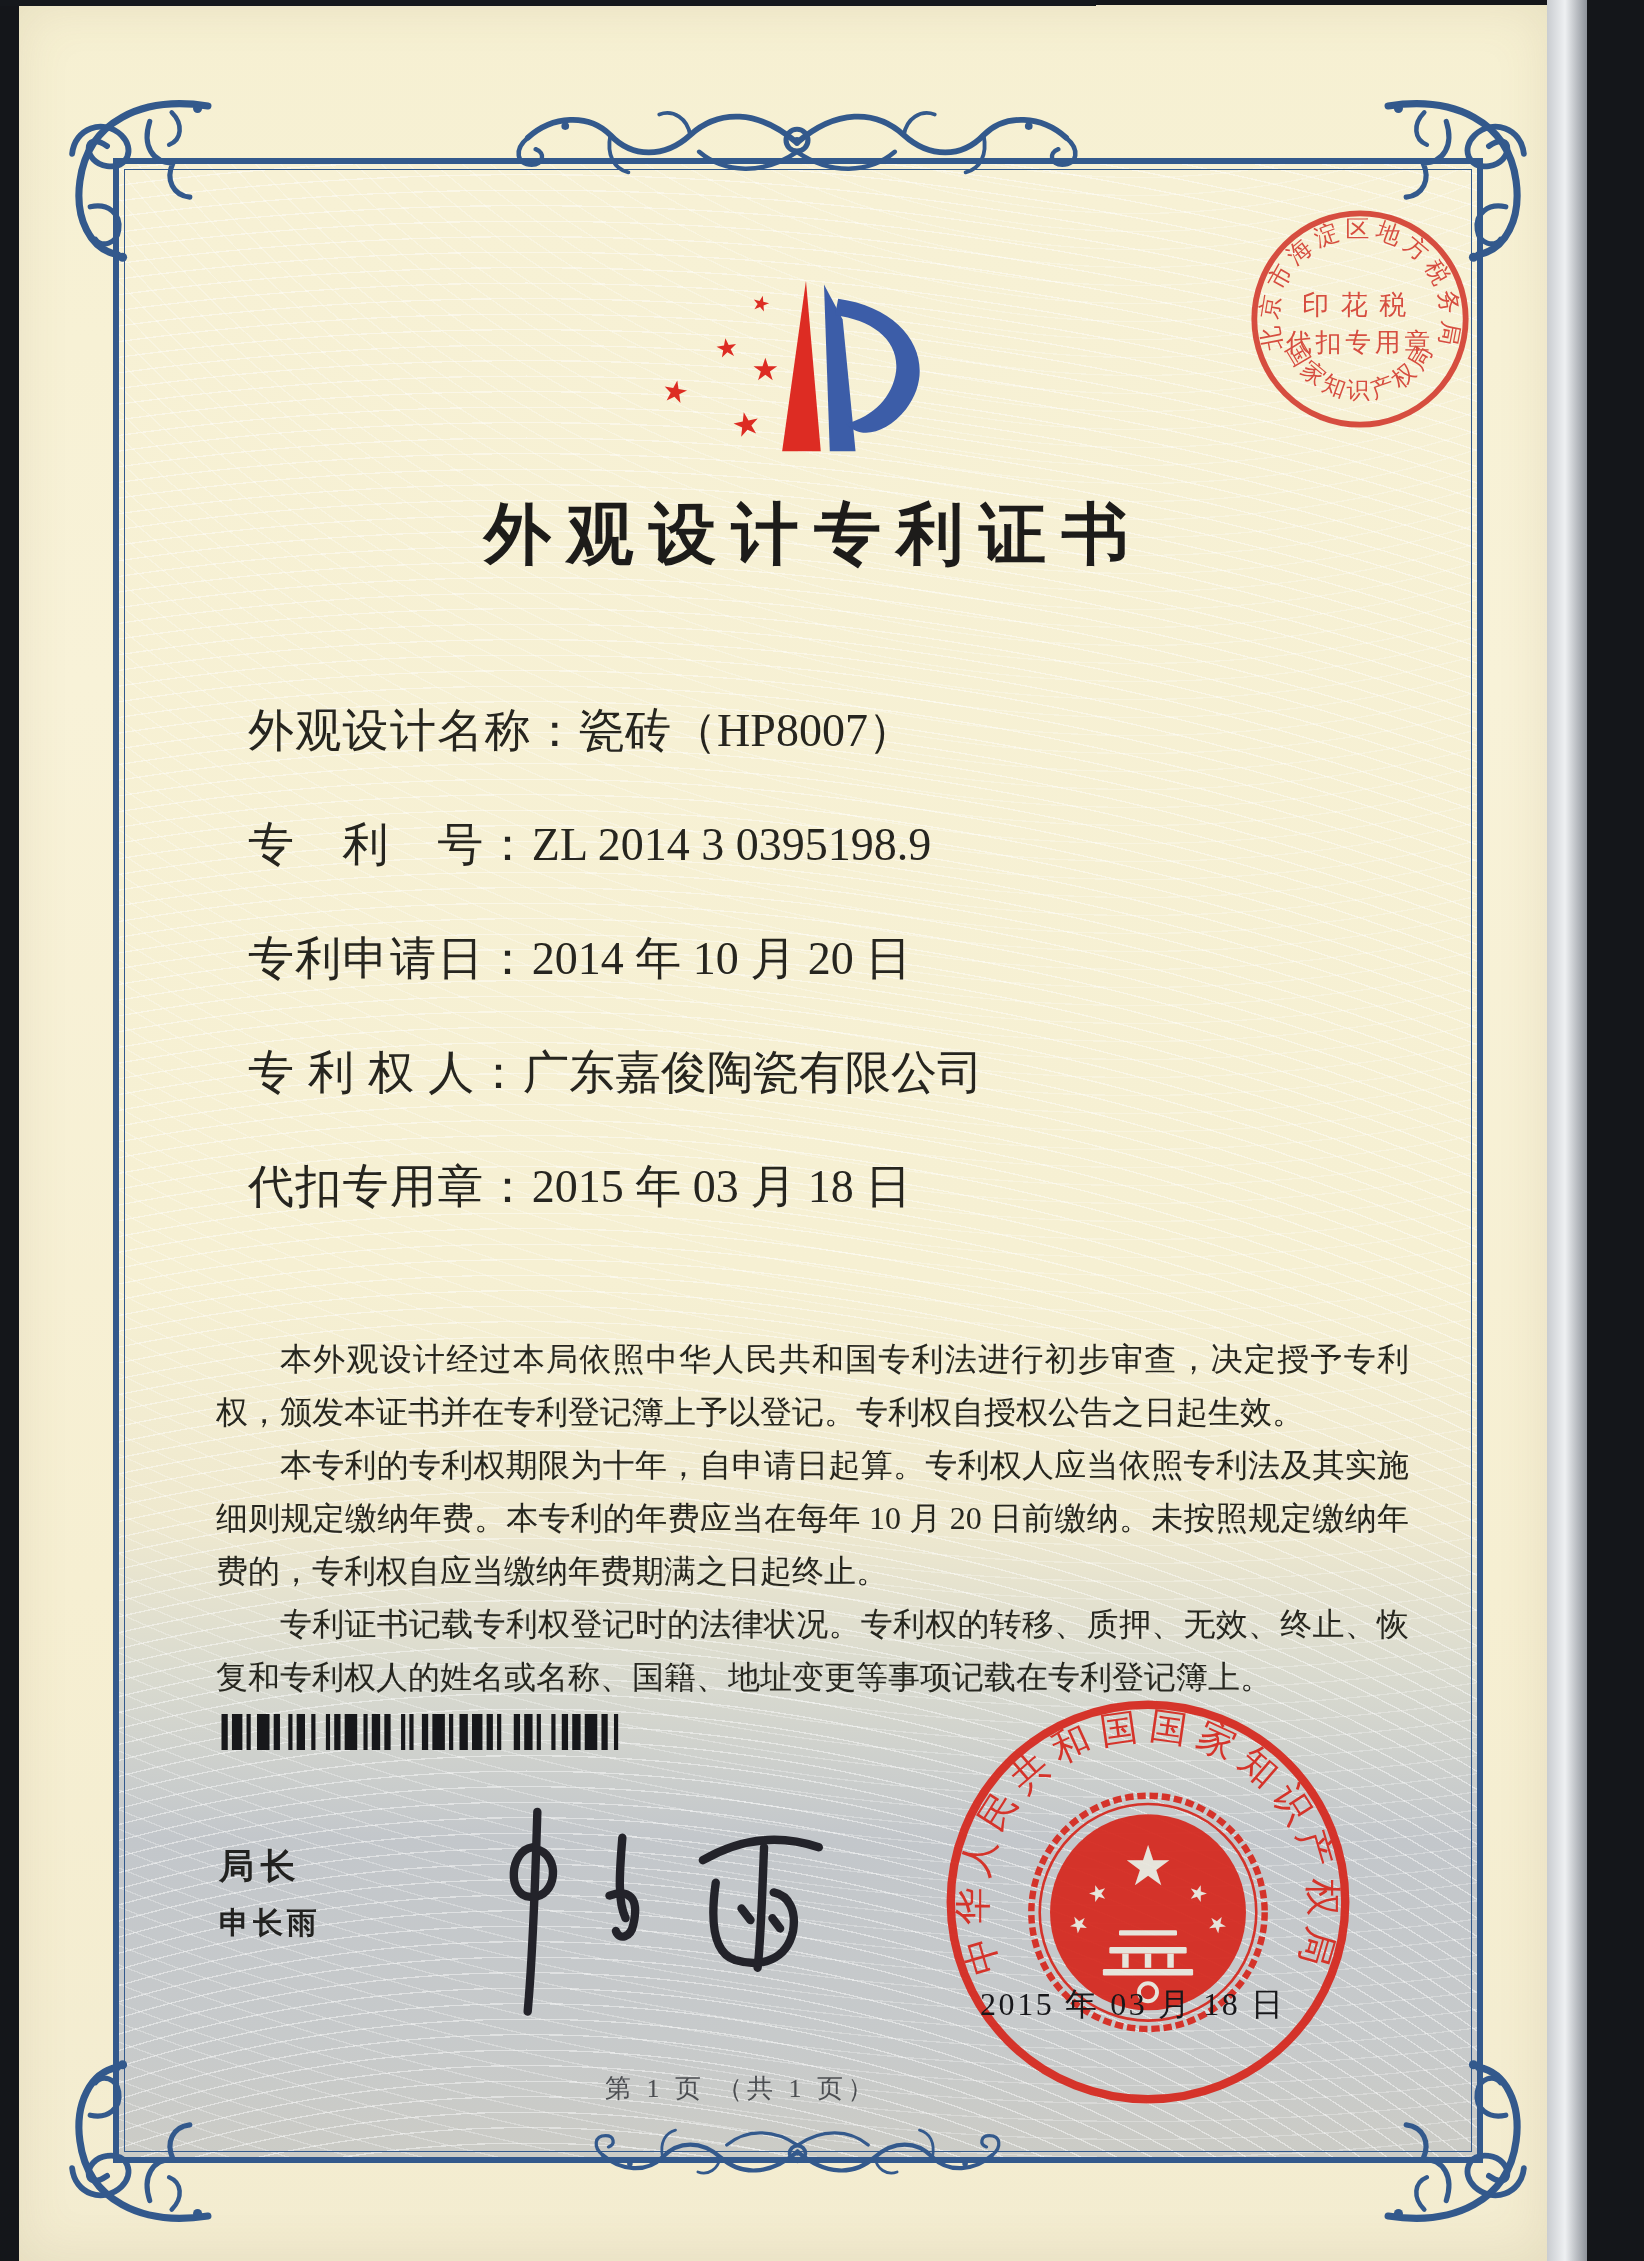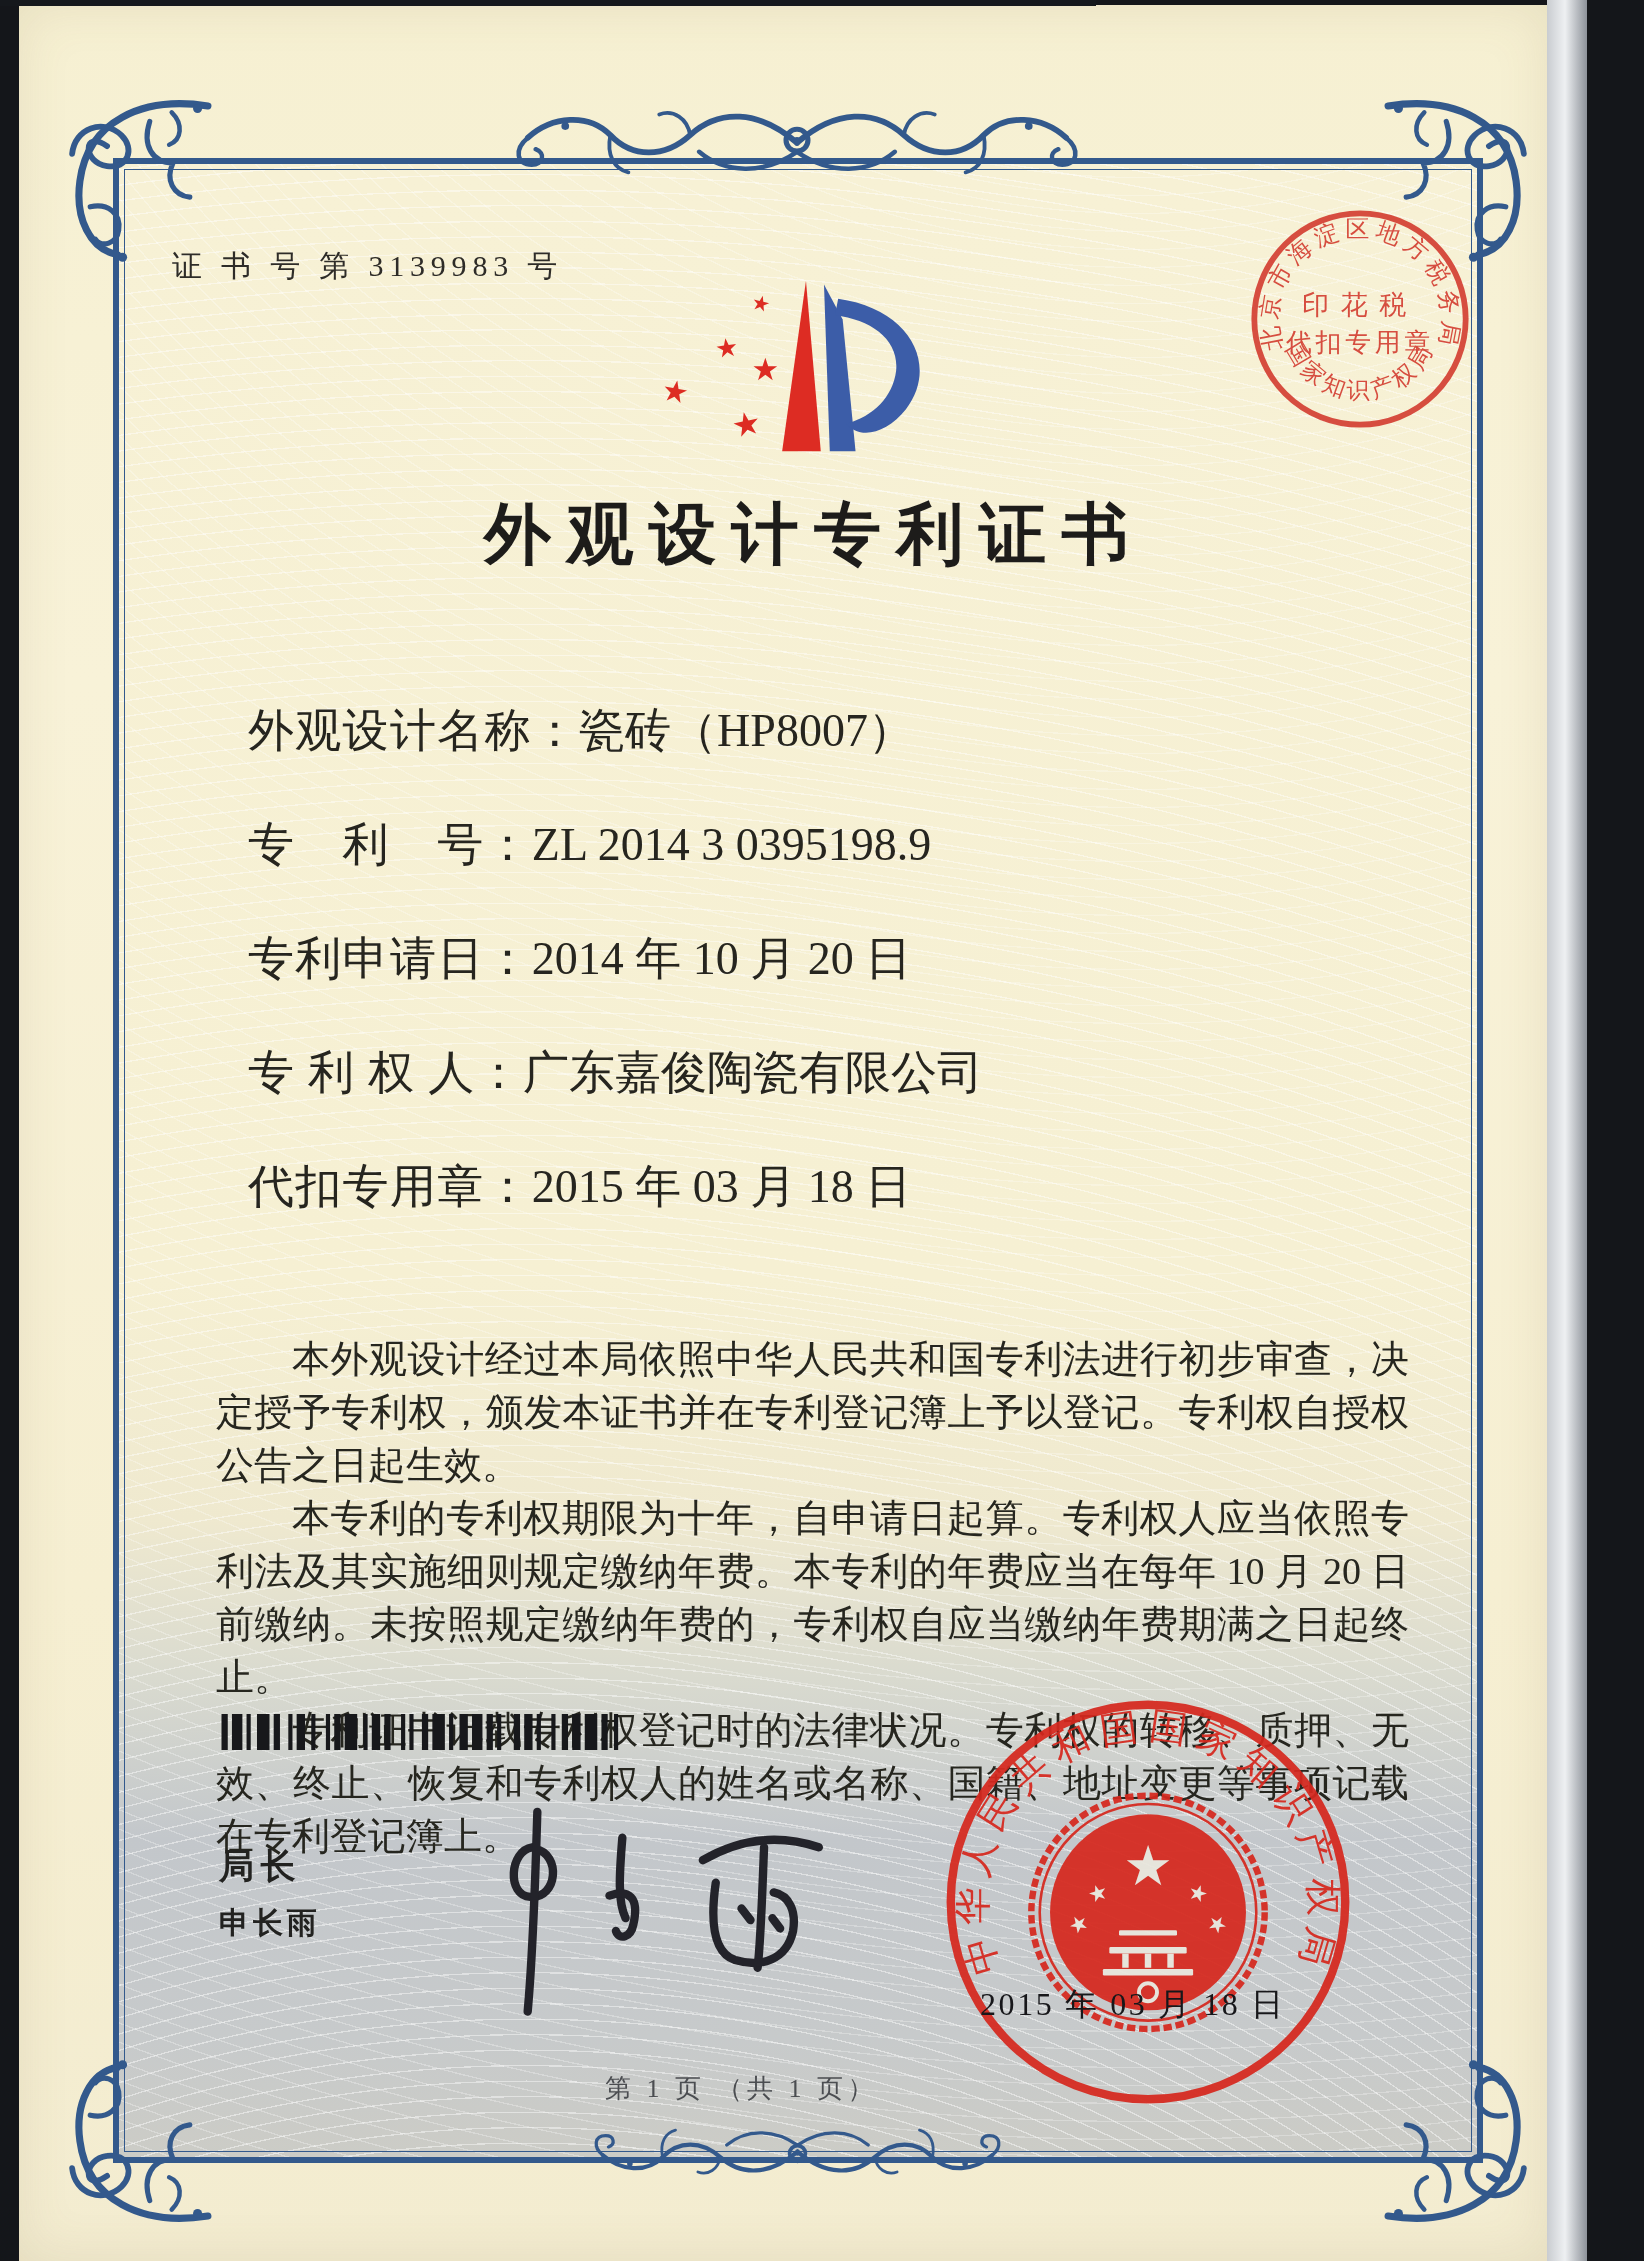--- a/index.html
+++ b/index.html
@@ -39,21 +39,21 @@
   }
   .title{
     position:absolute;left:113px;top:489px;width:1370px;text-align:center;
     font-size:67px;font-weight:bold;letter-spacing:15.5px;color:#1d1c1a;padding-left:16px;
   }
   .fields{position:absolute;left:248px;top:700px;width:1161px;}
   .field{height:34px;margin-bottom:80px;font-size:46px;color:#26251f;white-space:nowrap;}
   .flabel{letter-spacing:1.3px;}
   .body-text{
     position:absolute;left:216px;top:1333px;width:1193px;
-    font-size:38px;line-height:53px;color:#26261f;text-align:justify;
+    font-size:32px;line-height:53px;color:#26261f;text-align:justify;
   }
   .body-text p{margin:0;text-indent:2em;}
   .officer-title{position:absolute;left:219px;top:1843px;font-size:35px;font-weight:bold;
     font-family:"Liberation Sans","DejaVu Sans",sans-serif;color:#222220;letter-spacing:6.4px;}
   .officer-name{position:absolute;left:219px;top:1903px;font-size:30px;font-weight:bold;
     font-family:"Liberation Sans","DejaVu Sans",sans-serif;color:#222220;letter-spacing:3.9px;}
   .seal-date{
     position:absolute;left:980px;top:1983px;font-size:32px;color:#17171a;
     letter-spacing:2.6px;white-space:nowrap;
   }
@@ -116,21 +116,20 @@
       <use href="#flourish" transform="translate(280,280) scale(-1,-1)"></use>
     </svg>
 
   <svg class="deco" style="left:507px;top:90px" width="580" height="103" viewBox="0 0 900 160">
       <use href="#center-orn"></use>
     </svg>
   <svg class="deco" style="left:588px;top:2115px" width="419" height="75" viewBox="0 0 900 160">
       <use href="#center-orn" transform="translate(0,160) scale(1,-1)"></use>
     </svg>
 
-  <div class="cert-no">证 书 号 第 3139983 号</div>
 
   <svg class="deco" style="left:1244px;top:203px;opacity:.88" width="232" height="232" viewBox="0 0 360 360">
     <circle cx="180" cy="180" r="164" fill="none" stroke="#d2372b" stroke-width="9"></circle>
     <path id="taxTop" d="M69,244 A128,128 0 1 1 291,244" fill="none"></path>
     <path id="taxBottom" d="M65,222 A122,122 0 0 0 295,222" fill="none"></path>
     <text class="stamp-text" font-size="37" letter-spacing="8" fill="#d2372b">
       <textPath href="#taxTop" startOffset="50%" text-anchor="middle">北京市海淀区地方税务局</textPath>
     </text>
     <text class="stamp-text" x="180" y="172" text-anchor="middle" font-size="42" letter-spacing="18" fill="#d2372b">印花税</text>
     <text class="stamp-text" x="180" y="230" text-anchor="middle" font-size="40" letter-spacing="6" fill="#d2372b">代扣专用章</text>

